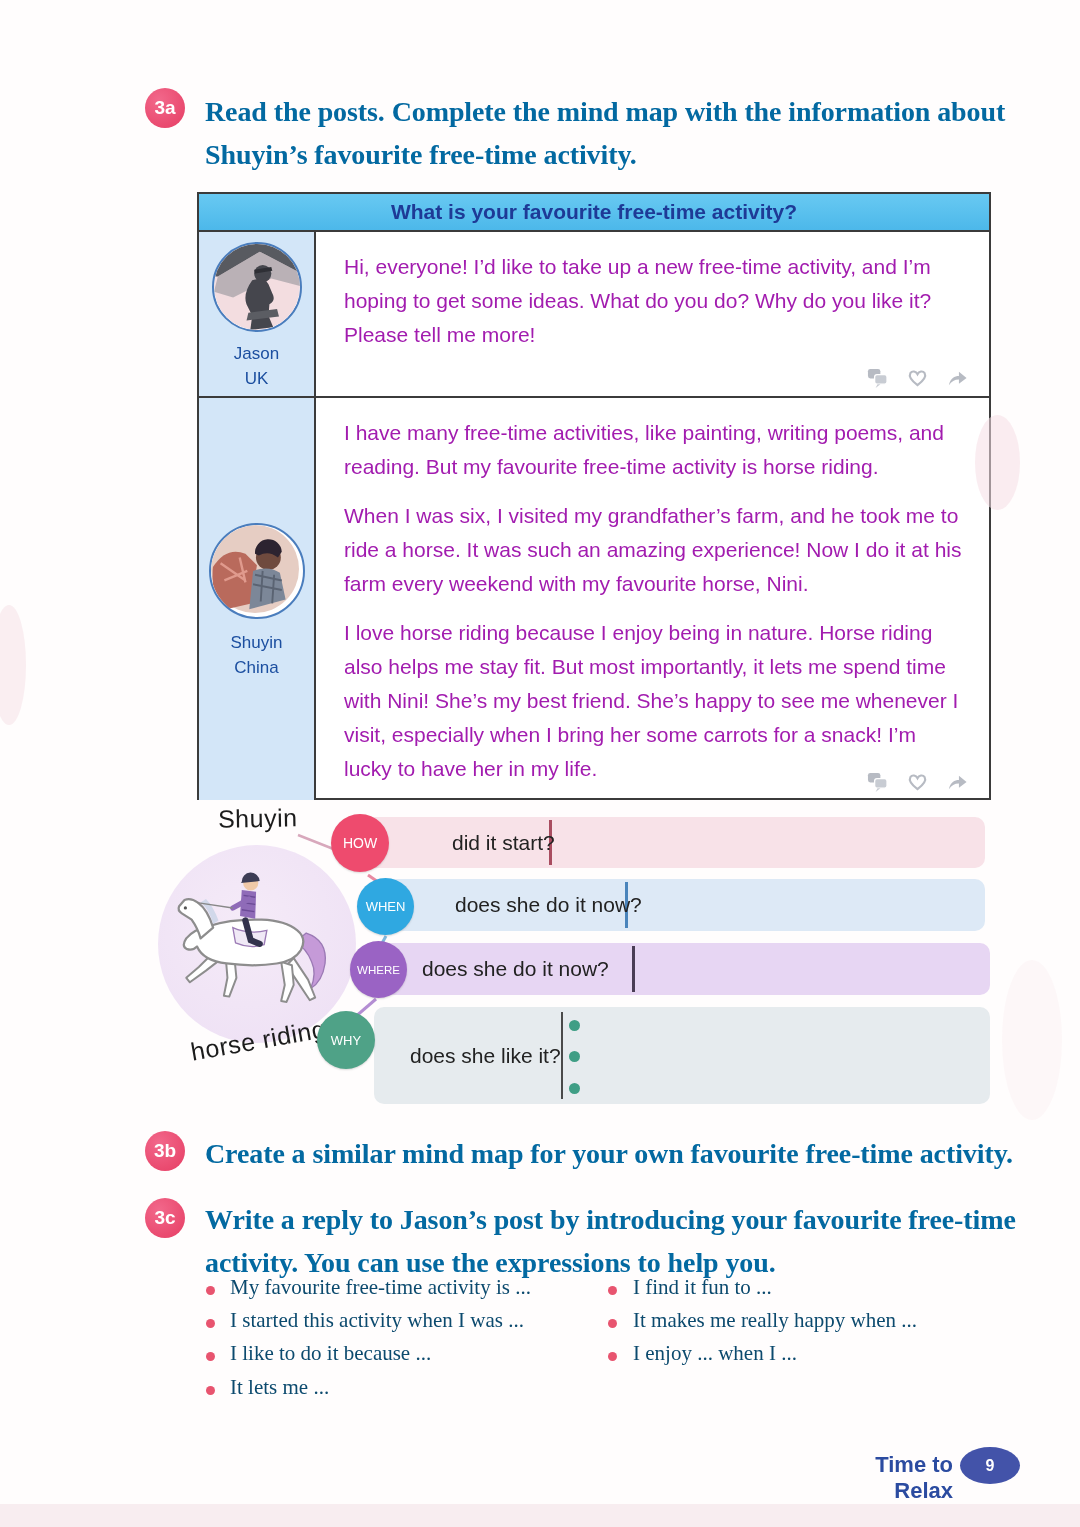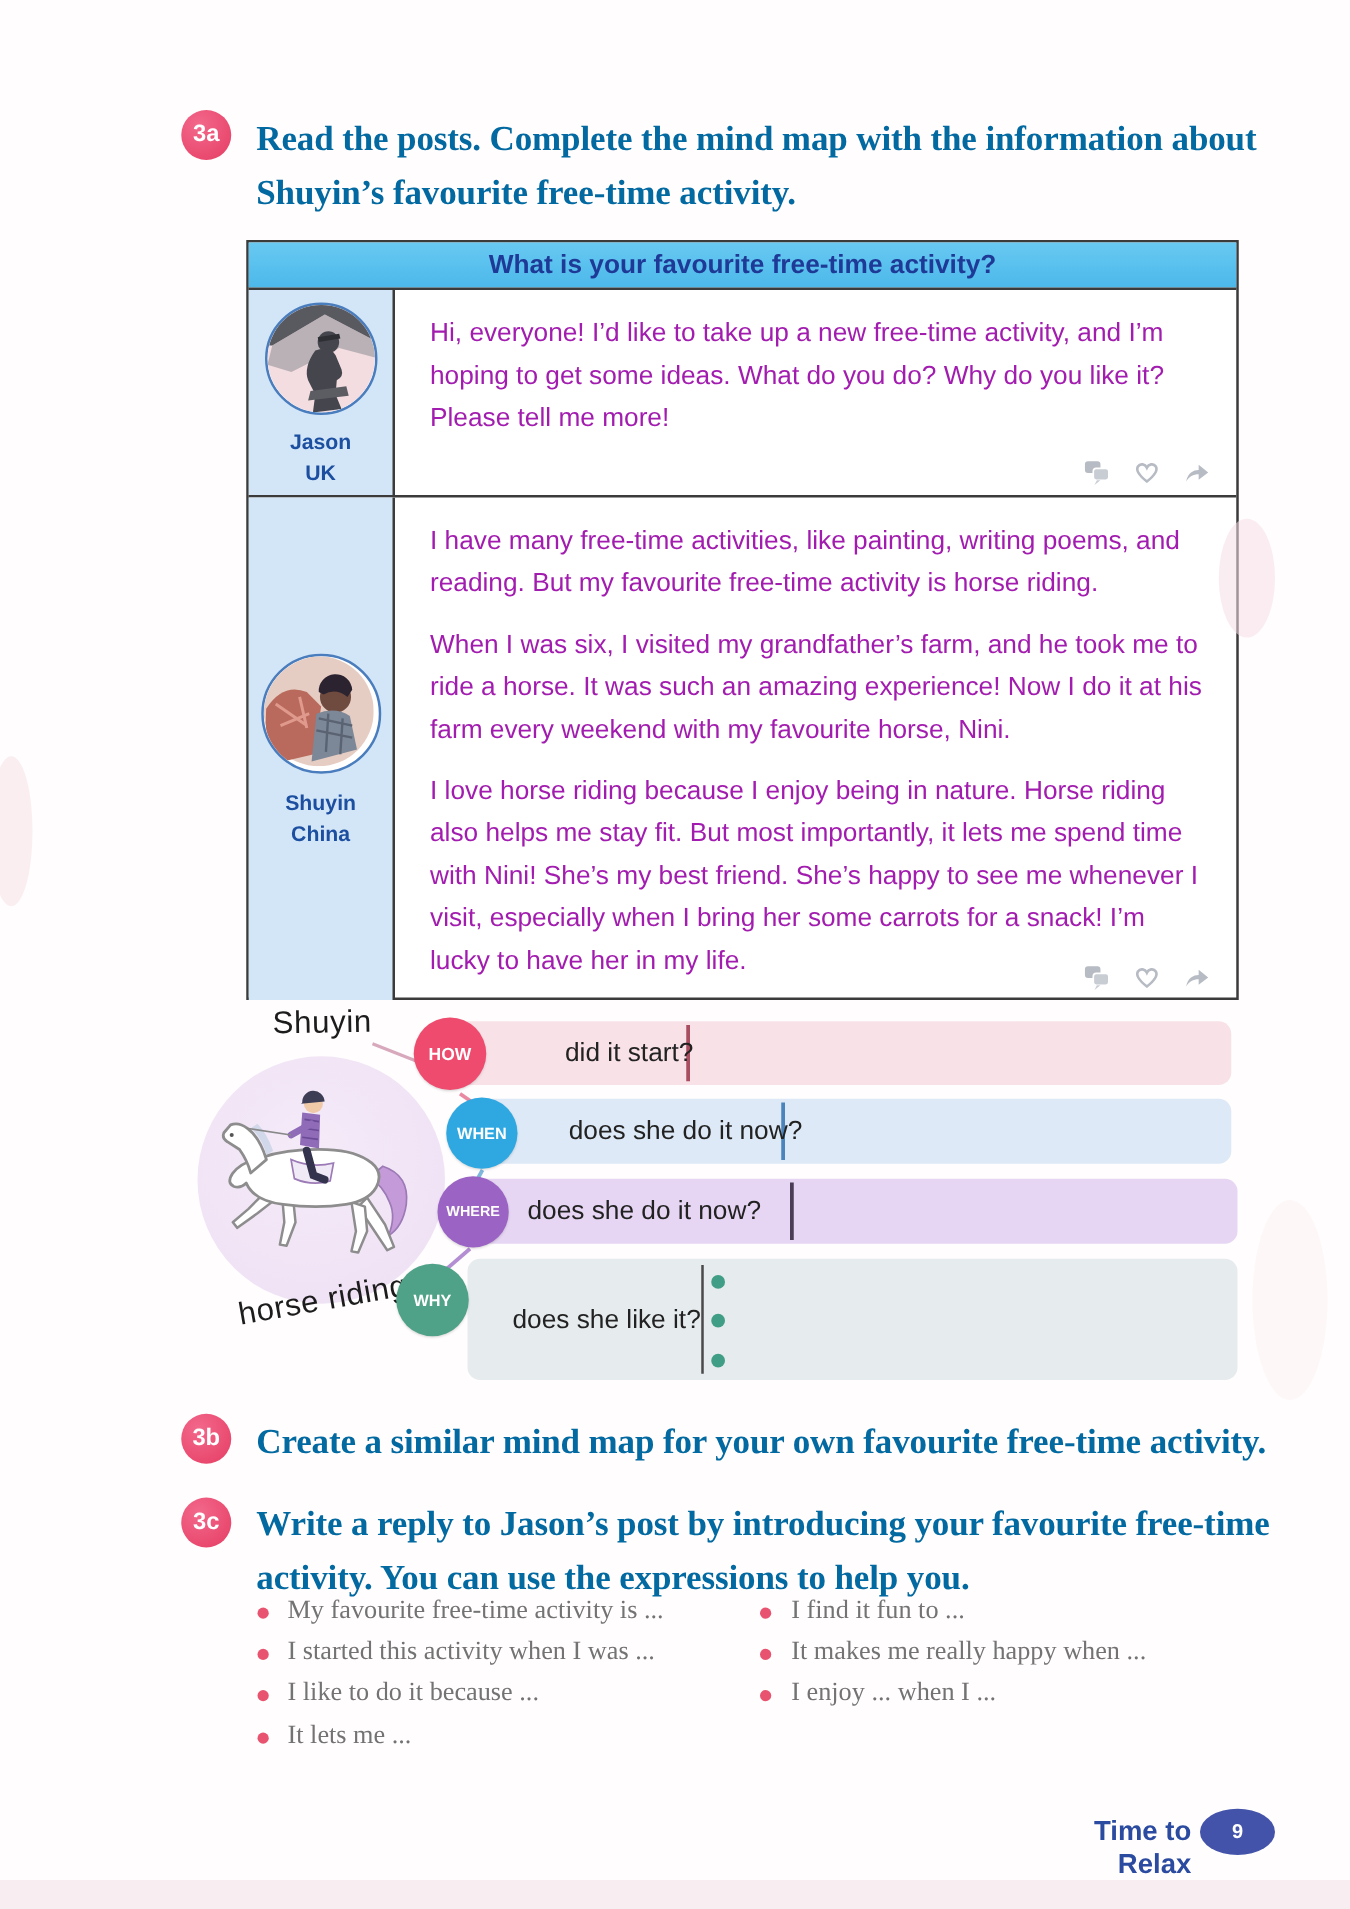--- a/index.html
+++ b/index.html
@@ -38,21 +38,21 @@
   .author-cell{
     width:117px;flex:0 0 117px;background:#d3e6f8;
     border-right:2px solid #3b3b3b;box-sizing:border-box;
     display:flex;flex-direction:column;align-items:center;
   }
   .avatar{
     border-radius:50%;border:2px solid #4a7dbd;overflow:hidden;background:#fff;
     flex:0 0 auto;
   }
   .avatar svg{display:block;}
-  .author-name{font-weight:700;font-size:17px;color:#1c4fa0;line-height:1.45;text-align:center;}
+  .author-name{font-weight:400;font-size:17px;color:#1c4fa0;line-height:1.45;text-align:center;}
   .post-cell{
     position:relative;flex:1;padding:18px 22px 10px 28px;box-sizing:border-box;
   }
   .post-cell p{
     margin:0 0 15px 0;font-size:21px;line-height:1.62;color:#a21caf;
   }
   .post-actions{
     position:absolute;right:20px;bottom:8px;display:flex;gap:17px;align-items:center;
   }
   .post-actions svg{display:block;}
@@ -65,34 +65,34 @@
   .mm-person{
     position:absolute;left:218px;top:804px;font-size:25px;color:#1c1c1c;
     transform:rotate(-1deg);z-index:2;letter-spacing:0.5px;
   }
   .mm-activity{
     position:absolute;left:190px;top:1026px;font-size:25px;color:#1c1c1c;
     transform:rotate(-10deg);z-index:2;letter-spacing:0.5px;white-space:nowrap;
   }
   .mm-bar{position:absolute;box-sizing:border-box;z-index:1;border-radius:4px 10px 10px 4px;}
   .mm-circle{
-    position:absolute;border-radius:50%;color:#fff;font-weight:700;z-index:3;
+    position:absolute;border-radius:50%;color:#fff;font-weight:400;z-index:3;
     display:flex;align-items:center;justify-content:center;
     box-shadow:0 1px 2px rgba(0,0,0,.15);
   }
   .mm-question{
     position:absolute;z-index:2;font-size:21px;color:#222;
     display:flex;align-items:center;
   }
   .mm-divider{position:absolute;width:2.5px;z-index:2;}
   .mm-bullet{position:absolute;width:11px;height:11px;border-radius:50%;background:#3f9e85;z-index:2;}
   .mm-lines{position:absolute;left:140px;top:795px;z-index:1;}
   
   .expr-item{
-    position:absolute;font-family:"Liberation Serif",serif;font-size:21px;color:#737373;
+    position:absolute;font-family:"Liberation Serif",serif;font-size:21px;color:#0c4a6e;
     white-space:nowrap;
   }
   .expr-dot{
     position:absolute;width:9px;height:9px;border-radius:50%;background:#e8546f;
   }
   
   .footer-label{
     position:absolute;left:828px;top:1452px;width:125px;text-align:right;
     font-weight:700;font-size:22px;color:#2b4ba0;
   }

